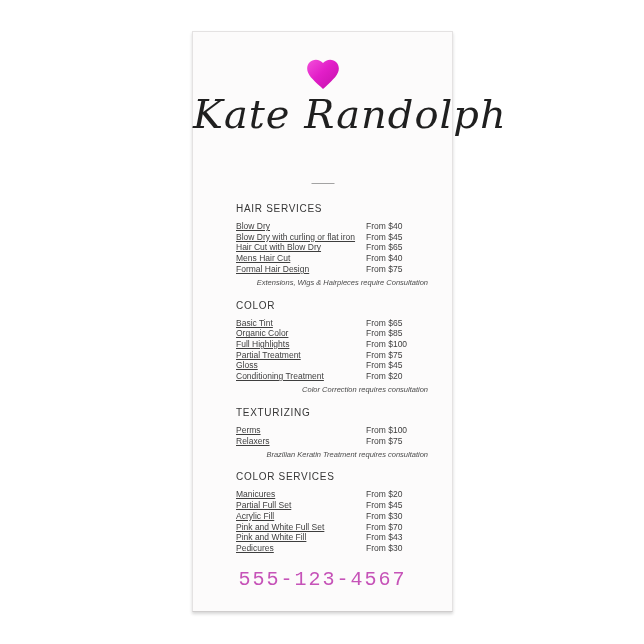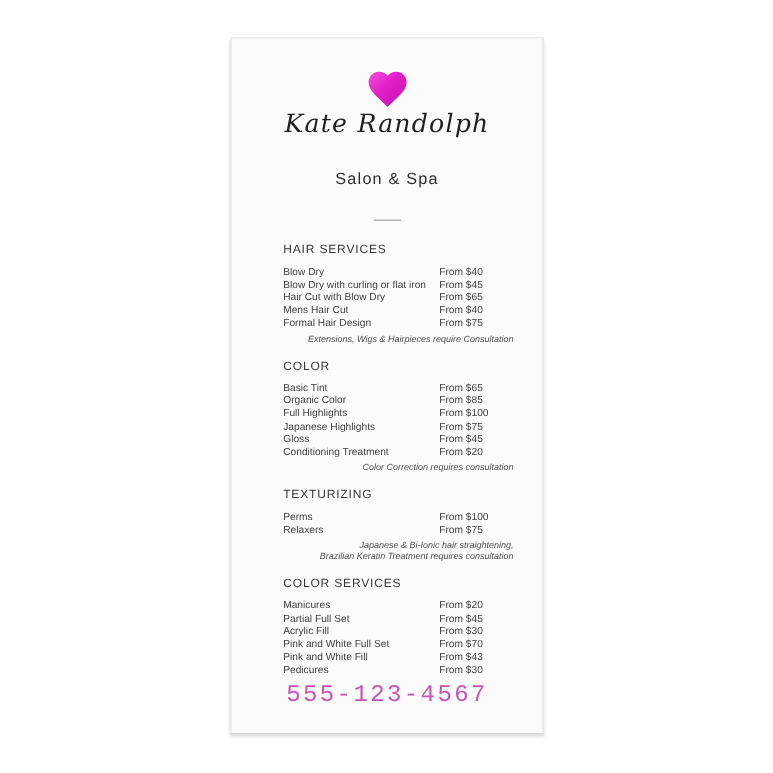--- a/index.html
+++ b/index.html
@@ -26,21 +26,21 @@
     transform: translateX(-50%);
     width: 38px; height: 35px;
   }
   .heart-wrap svg { display: block; width: 38px; height: 35px; }
 
   .brand-name {
     position: absolute; top: 59px; left: 0;
     width: 100%; text-align: center;
     font-family: "DejaVu Serif", serif;
     font-style: italic;
-    font-size: 21px;
+    font-size: 40px;
     letter-spacing: 1px;
     color: #1f1f1f;
     white-space: nowrap;
   }
   .brand-subtitle {
     position: absolute; top: 109px; left: 0;
     width: 100%; text-align: center;
     font-size: 13.5px;
     letter-spacing: 1px;
     color: #2d2d2d;
@@ -65,21 +65,21 @@
     color: #363636;
   }
   .rows { }
   .row {
     display: flex;
     font-size: 8.5px;
     line-height: 10.7px;
     color: #3e3e3e;
     white-space: nowrap;
   }
-  .svc { width: 130px; flex: 0 0 130px; }
+  .svc { width: 130px; flex: 0 0 130px; text-decoration: underline; }
   .price { flex: 1; }
   .notes { margin-top: 3.5px; text-align: right; }
   .note {
     font-size: 7.5px;
     font-style: italic;
     line-height: 9.6px;
     color: #4b4b4b;
     white-space: nowrap;
   }
 
@@ -105,21 +105,20 @@
             <stop offset="0.45" stop-color="#e21ec8"></stop>
             <stop offset="1" stop-color="#c311aa"></stop>
           </linearGradient>
         </defs>
         <path d="M12 21.35l-1.45-1.32C5.4 15.36 2 12.28 2 8.5 2 5.42 4.42 3 7.5 3c1.74 0 3.41.81 4.5 2.09C13.09 3.81 14.76 3 16.5 3 19.58 3 22 5.42 22 8.5c0 3.78-3.4 6.86-8.55 11.54L12 21.35z" fill="url(#hg)"></path>
       </svg>
     </div>
 
     <div class="brand-name">Kate Randolph</div>
 
-    <div class="brand-subtitle">Salon &amp; Spa</div>
 
     <div class="divider"></div>
 
     <div class="menu">
   <section class="menu-section">
     <h2 class="section-title">HAIR SERVICES</h2>
     <div class="rows">
   <div class="row">
     <span class="svc">Blow Dry</span>
     <span class="price">From $40</span>
@@ -162,21 +161,21 @@
     <span class="svc">Organic Color</span>
     <span class="price">From $85</span>
   </div>
 
   <div class="row">
     <span class="svc">Full Highlights</span>
     <span class="price">From $100</span>
   </div>
 
   <div class="row">
-    <span class="svc">Japanese Highlights</span>
+    <span class="svc">Partial Treatment</span>
     <span class="price">From $75</span>
   </div>
 
   <div class="row">
     <span class="svc">Gloss</span>
     <span class="price">From $45</span>
   </div>
 
   <div class="row">
     <span class="svc">Conditioning Treatment</span>
@@ -195,21 +194,20 @@
     <span class="svc">Perms</span>
     <span class="price">From $100</span>
   </div>
 
   <div class="row">
     <span class="svc">Relaxers</span>
     <span class="price">From $75</span>
   </div>
 </div>
     <div class="notes">
-  <div class="note">Japanese &amp; Bi-Ionic hair straightening,</div>
 
   <div class="note">Brazilian Keratin Treatment requires consultation</div>
 </div>
   </section>
 
   <section class="menu-section">
     <h2 class="section-title">COLOR SERVICES</h2>
     <div class="rows">
   <div class="row">
     <span class="svc">Manicures</span>

